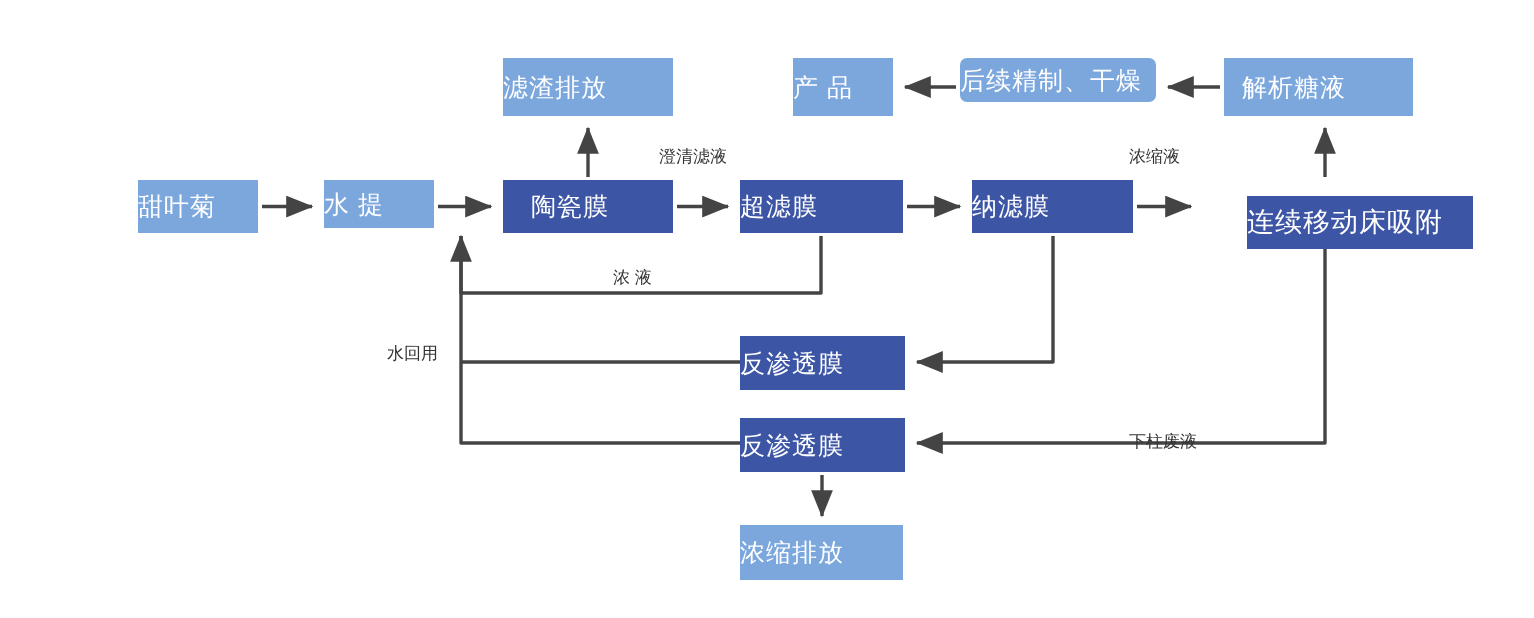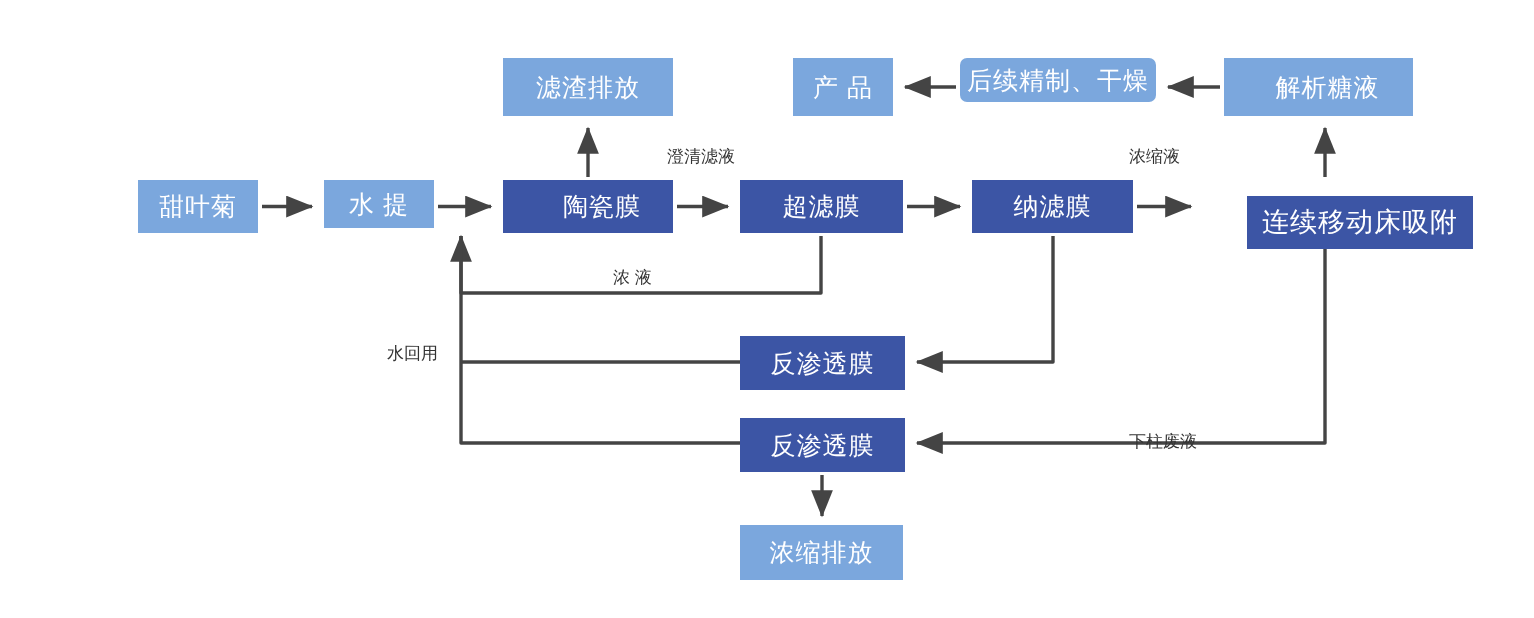--- a/index.html
+++ b/index.html
@@ -1,21 +1,21 @@
 <!DOCTYPE html>
 <html><head>
 <meta charset="utf-8">
 <style>
   html,body{margin:0;padding:0;background:#ffffff;}
   body{font-family:"Liberation Sans","DejaVu Sans",sans-serif;}
   #stage{position:relative;width:1534px;height:618px;background:#ffffff;overflow:hidden;}
   #wires{position:absolute;left:0;top:0;width:1534px;height:618px;}
   .node{
     position:absolute;
-    display:flex;align-items:center;justify-content:center;
+    display:flex;align-items:center;justify-content:flex-start;
     color:#ffffff;
     box-sizing:border-box;
     letter-spacing:1px;
     white-space:nowrap;
     line-height:1;
     user-select:none;
   }
   .node.light{background:#7BA7DD;}
   .node.dark{background:#3C55A5;}
   .node span{display:block;}
@@ -119,21 +119,21 @@
   </div>
 
   <div class="node dark" style="left:740px;top:418px;width:165px;height:54px;font-size:25px;">
     <span>反渗透膜</span>
   </div>
 
   <div class="node light" style="left:740px;top:525px;width:163px;height:55px;font-size:25px;">
     <span>浓缩排放</span>
   </div>
 
-  <div class="edge-label" style="left:659px;top:148px;margin-left:8px;">澄清滤液</div>
+  <div class="edge-label" style="left:659px;top:148px;">澄清滤液</div>
 
   <div class="edge-label" style="left:1129px;top:148px;">浓缩液</div>
 
   <div class="edge-label" style="left:613px;top:269px;">浓 液</div>
 
   <div class="edge-label" style="left:387px;top:345px;">水回用</div>
 
   <div class="edge-label" style="left:1129px;top:433px;">下柱废液</div>
 
 </div>

